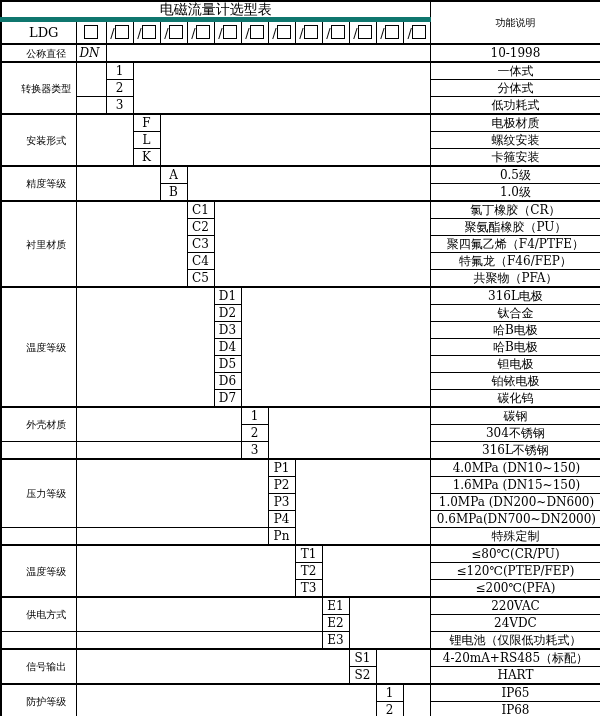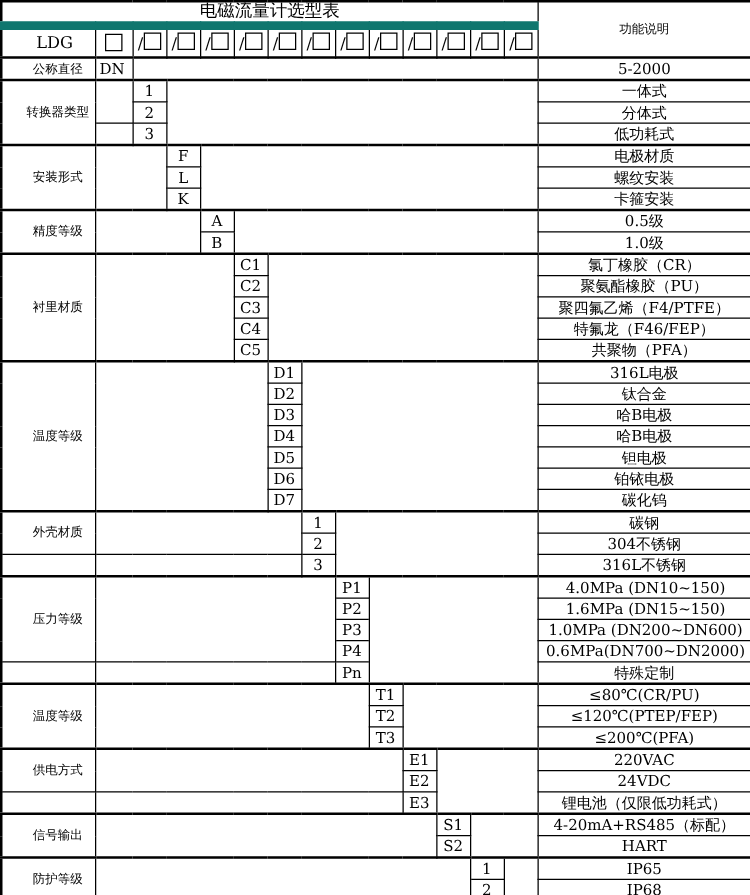--- a/index.html
+++ b/index.html
@@ -3,25 +3,25 @@
 <meta charset="utf-8">
 <style>
   html,body{margin:0;padding:0;background:#fff;}
   .page{width:600px;height:716px;background:#fff;overflow:hidden;}
   table{border-collapse:collapse;table-layout:fixed;width:600px;
         font-family:"DejaVu Serif","Liberation Serif",serif;color:#000;}
   td{border:1px solid #000;padding:0;text-align:center;font-size:12px;
      line-height:1.1;height:16px;overflow:hidden;white-space:nowrap;}
   tr.title-row td{height:15px;}
   tr.ldg-row td{height:21px;}
-  td.title{font-size:14px;border-bottom:7px solid #0f766e;}
+  td.title{font-size:14px;border-bottom:5px solid #0f766e;}
   td.funchead{font-size:10px;}
   td.lbl{font-size:10px;padding-left:15px;}
   td.ldgcell{text-align:center;padding-left:10px;font-size:13px;}
-  td.dncode{text-align:left;padding-left:3px;}
+  td.dncode{text-align:left;padding-left:3px;font-style:italic;}
   td.desc.left{text-align:center;padding-left:2px;}
   tr.gtop td{border-top:2px solid #000;}
   table{border:2px solid #000;}
   .bx{display:inline-block;width:12px;height:12px;border:1px solid #000;
       vertical-align:-1px;background:#fff;}
   .slash{font-size:13px;}
 </style>
 </head>
 <body>
 
@@ -62,21 +62,21 @@
           <td><span class="slash">/</span><span class="bx"></span></td>
           <td><span class="slash">/</span><span class="bx"></span></td>
           <td><span class="slash">/</span><span class="bx"></span></td>
           <td><span class="slash">/</span><span class="bx"></span></td>
           <td><span class="slash">/</span><span class="bx"></span></td>
         </tr>
     <tr class="gtop">
           <td class="lbl" rowspan="1">公称直径</td>
           <td class="dncode">DN</td>
           <td colspan="12" rowspan="1"></td>
-          <td class="desc">5-2000</td>
+          <td class="desc">10-1998</td>
         </tr>
         <tr class="gtop">
           <td class="lbl" rowspan="3">转换器类型</td>
           <td colspan="1" rowspan="2"></td>
           <td>1</td>
           <td colspan="11" rowspan="3"></td>
           <td class="desc">一体式</td>
         </tr>
         <tr>
           <td>2</td>

